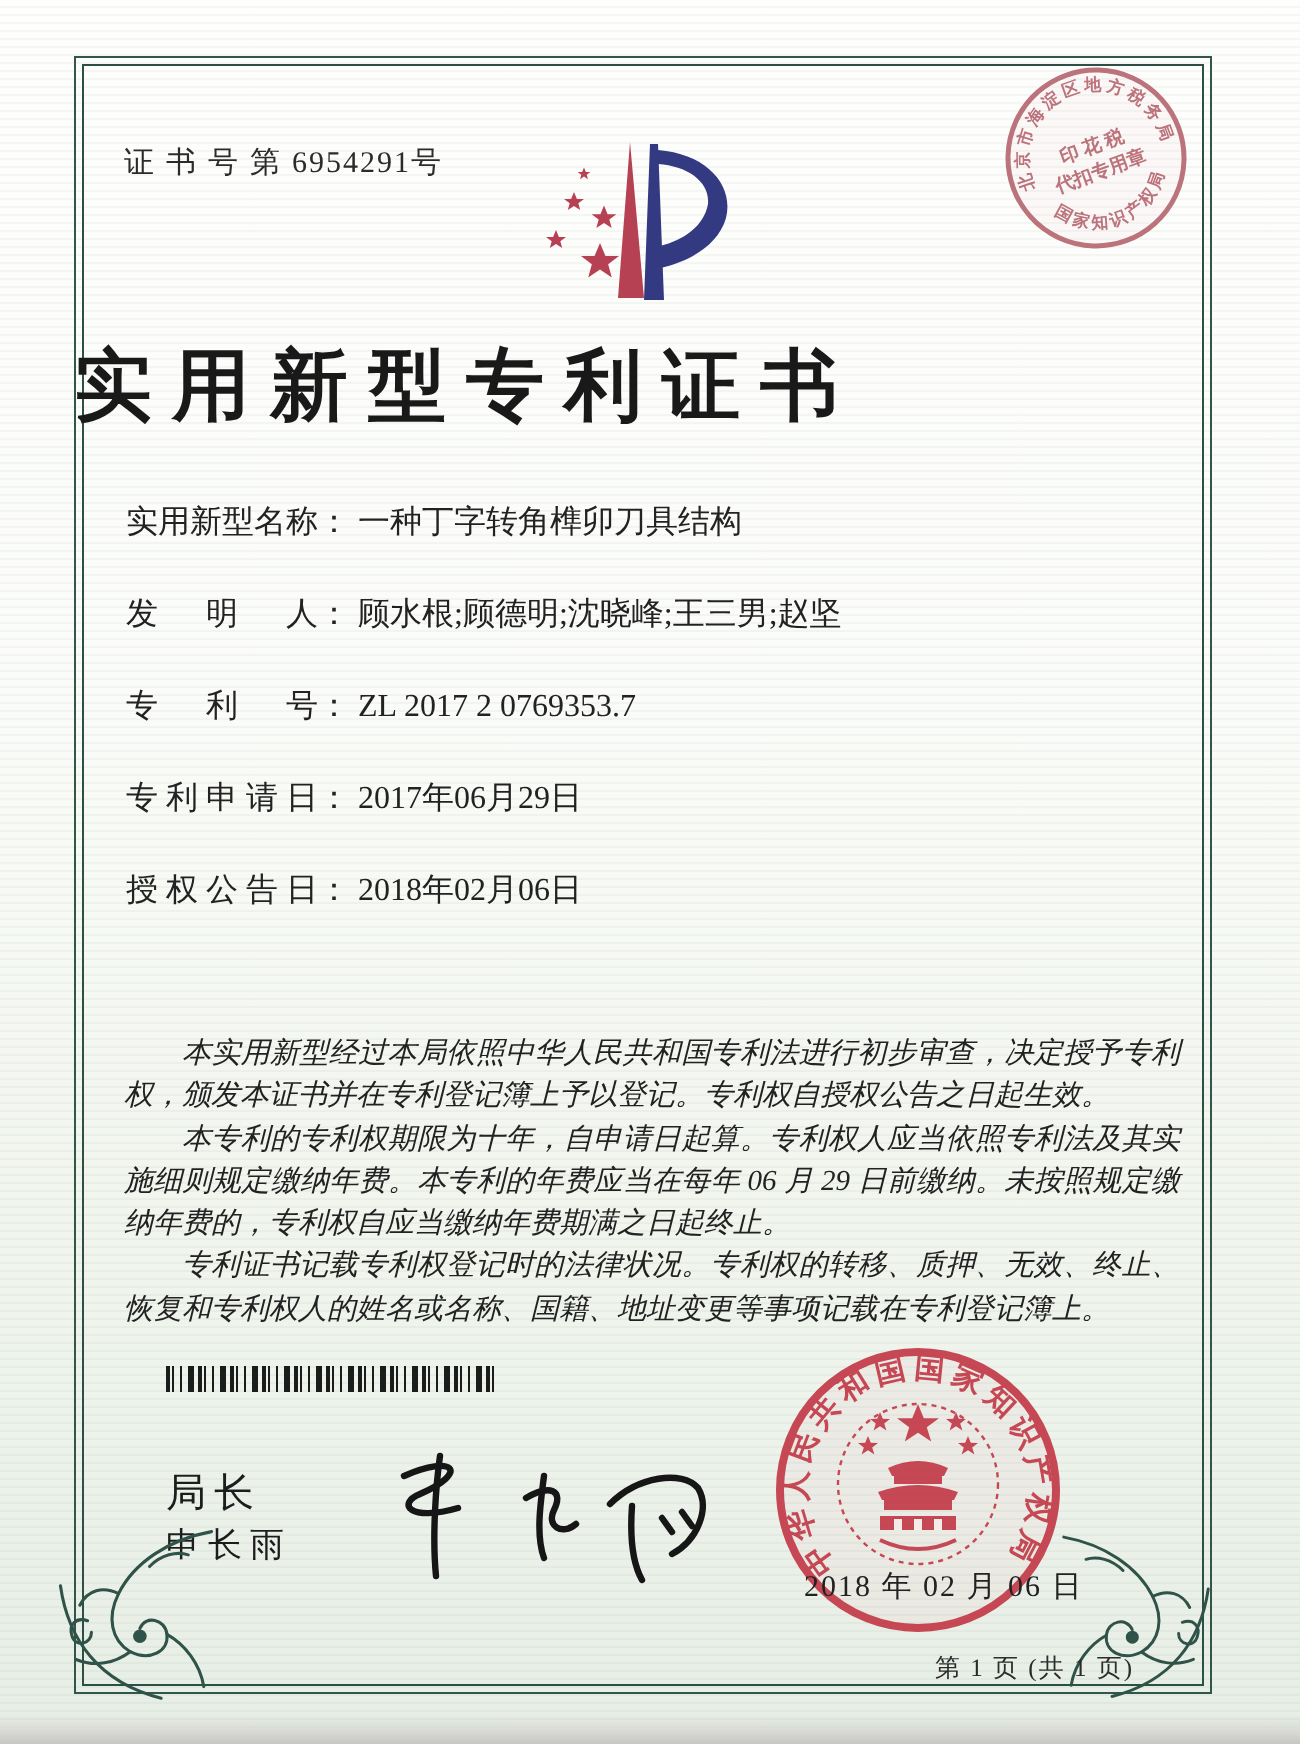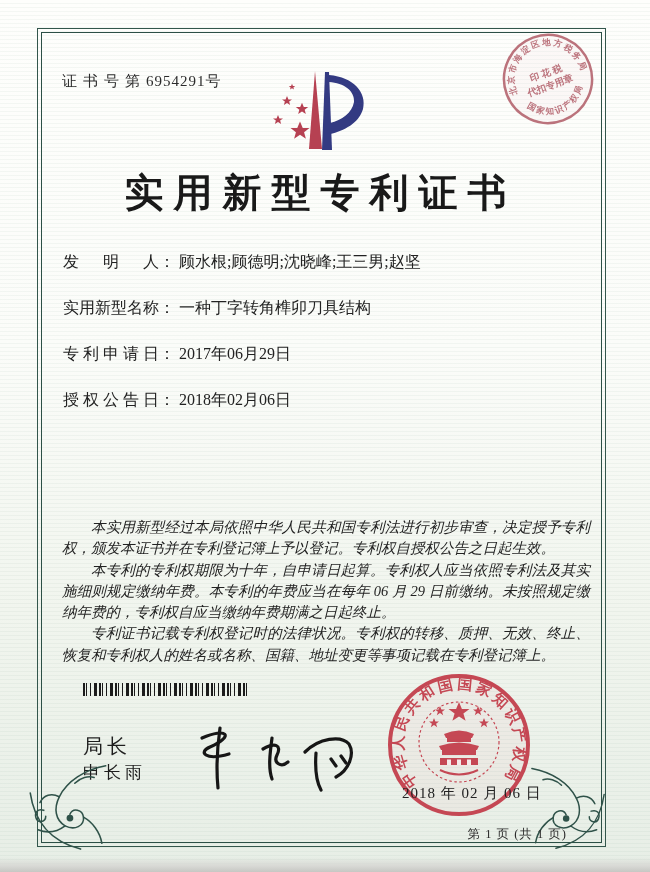--- a/index.html
+++ b/index.html
@@ -14,21 +14,21 @@
   .frame-inner{position:absolute;inset:3px;border:1.5px solid #2c4f46;}
   .photo-edge{position:absolute;left:0;right:0;bottom:0;height:15px;
     background:linear-gradient(180deg,rgba(0,0,0,0) 0%,#d8d9d5 60%,#c6c7c3 100%);}
   
   .cert-no{position:absolute;left:62px;top:72px;font-size:15px;color:#2b2b2b;}
   .cert-no .sp{letter-spacing:6px;}
   .cert-no .num{letter-spacing:1px;}
   
   .logo{position:absolute;left:268px;top:64px;width:104px;height:94px;}
   
-  .title{position:absolute;left:37px;top:166px;width:567px;text-align:center;
+  .title{position:absolute;left:37px;top:166px;width:567px;text-align:left;
     font-size:39px;font-weight:bold;letter-spacing:10px;color:#191919;}
   
   .fields{position:absolute;left:63px;top:252px;width:500px;font-size:16px;color:#222;}
   .frow{margin-bottom:26px;line-height:20px;white-space:nowrap;}
   .flabel{display:inline-block;width:96px;text-align:justify;text-align-last:justify;
     -moz-text-align-last:justify;text-justify:inter-character;vertical-align:top;}
   .fcolon{display:inline-block;margin-right:4px;}
   
   .paras{position:absolute;left:62px;top:517px;width:528px;font-size:14.5px;line-height:21.3px;
     color:#222;text-align:justify;font-style:italic;}
@@ -93,24 +93,27 @@
       <textPath href="#taxBot" startOffset="2" textLength="70" lengthAdjust="spacing">国家知识产权局</textPath>
     </text>
     <text x="48" y="45" text-anchor="middle" font-size="9.5" fill="#b3606b" font-weight="bold">印 花 税</text>
     <text x="48" y="58" text-anchor="middle" font-size="9.5" fill="#b3606b" font-weight="bold">代扣专用章</text>
   </svg>
 
   <div class="title">实用新型专利证书</div>
 
   <div class="fields">
     <div class="frow">
+      <span class="flabel">实用新型名称</span><span class="fcolon">：</span><span class="fvalue">一种丁字转角榫卯刀具结构</span>
+    </div>
+    <div class="frow">
       <span class="flabel">发明人</span><span class="fcolon">：</span><span class="fvalue">顾水根;顾德明;沈晓峰;王三男;赵坚</span>
     </div>
     <div class="frow">
-      <span class="flabel">实用新型名称</span><span class="fcolon">：</span><span class="fvalue">一种丁字转角榫卯刀具结构</span>
+      <span class="flabel">专利号</span><span class="fcolon">：</span><span class="fvalue">ZL 2017 2 0769353.7</span>
     </div>
     <div class="frow">
       <span class="flabel">专利申请日</span><span class="fcolon">：</span><span class="fvalue">2017年06月29日</span>
     </div>
     <div class="frow">
       <span class="flabel">授权公告日</span><span class="fcolon">：</span><span class="fvalue">2018年02月06日</span>
     </div>
   </div>
 
   <div class="paras">

